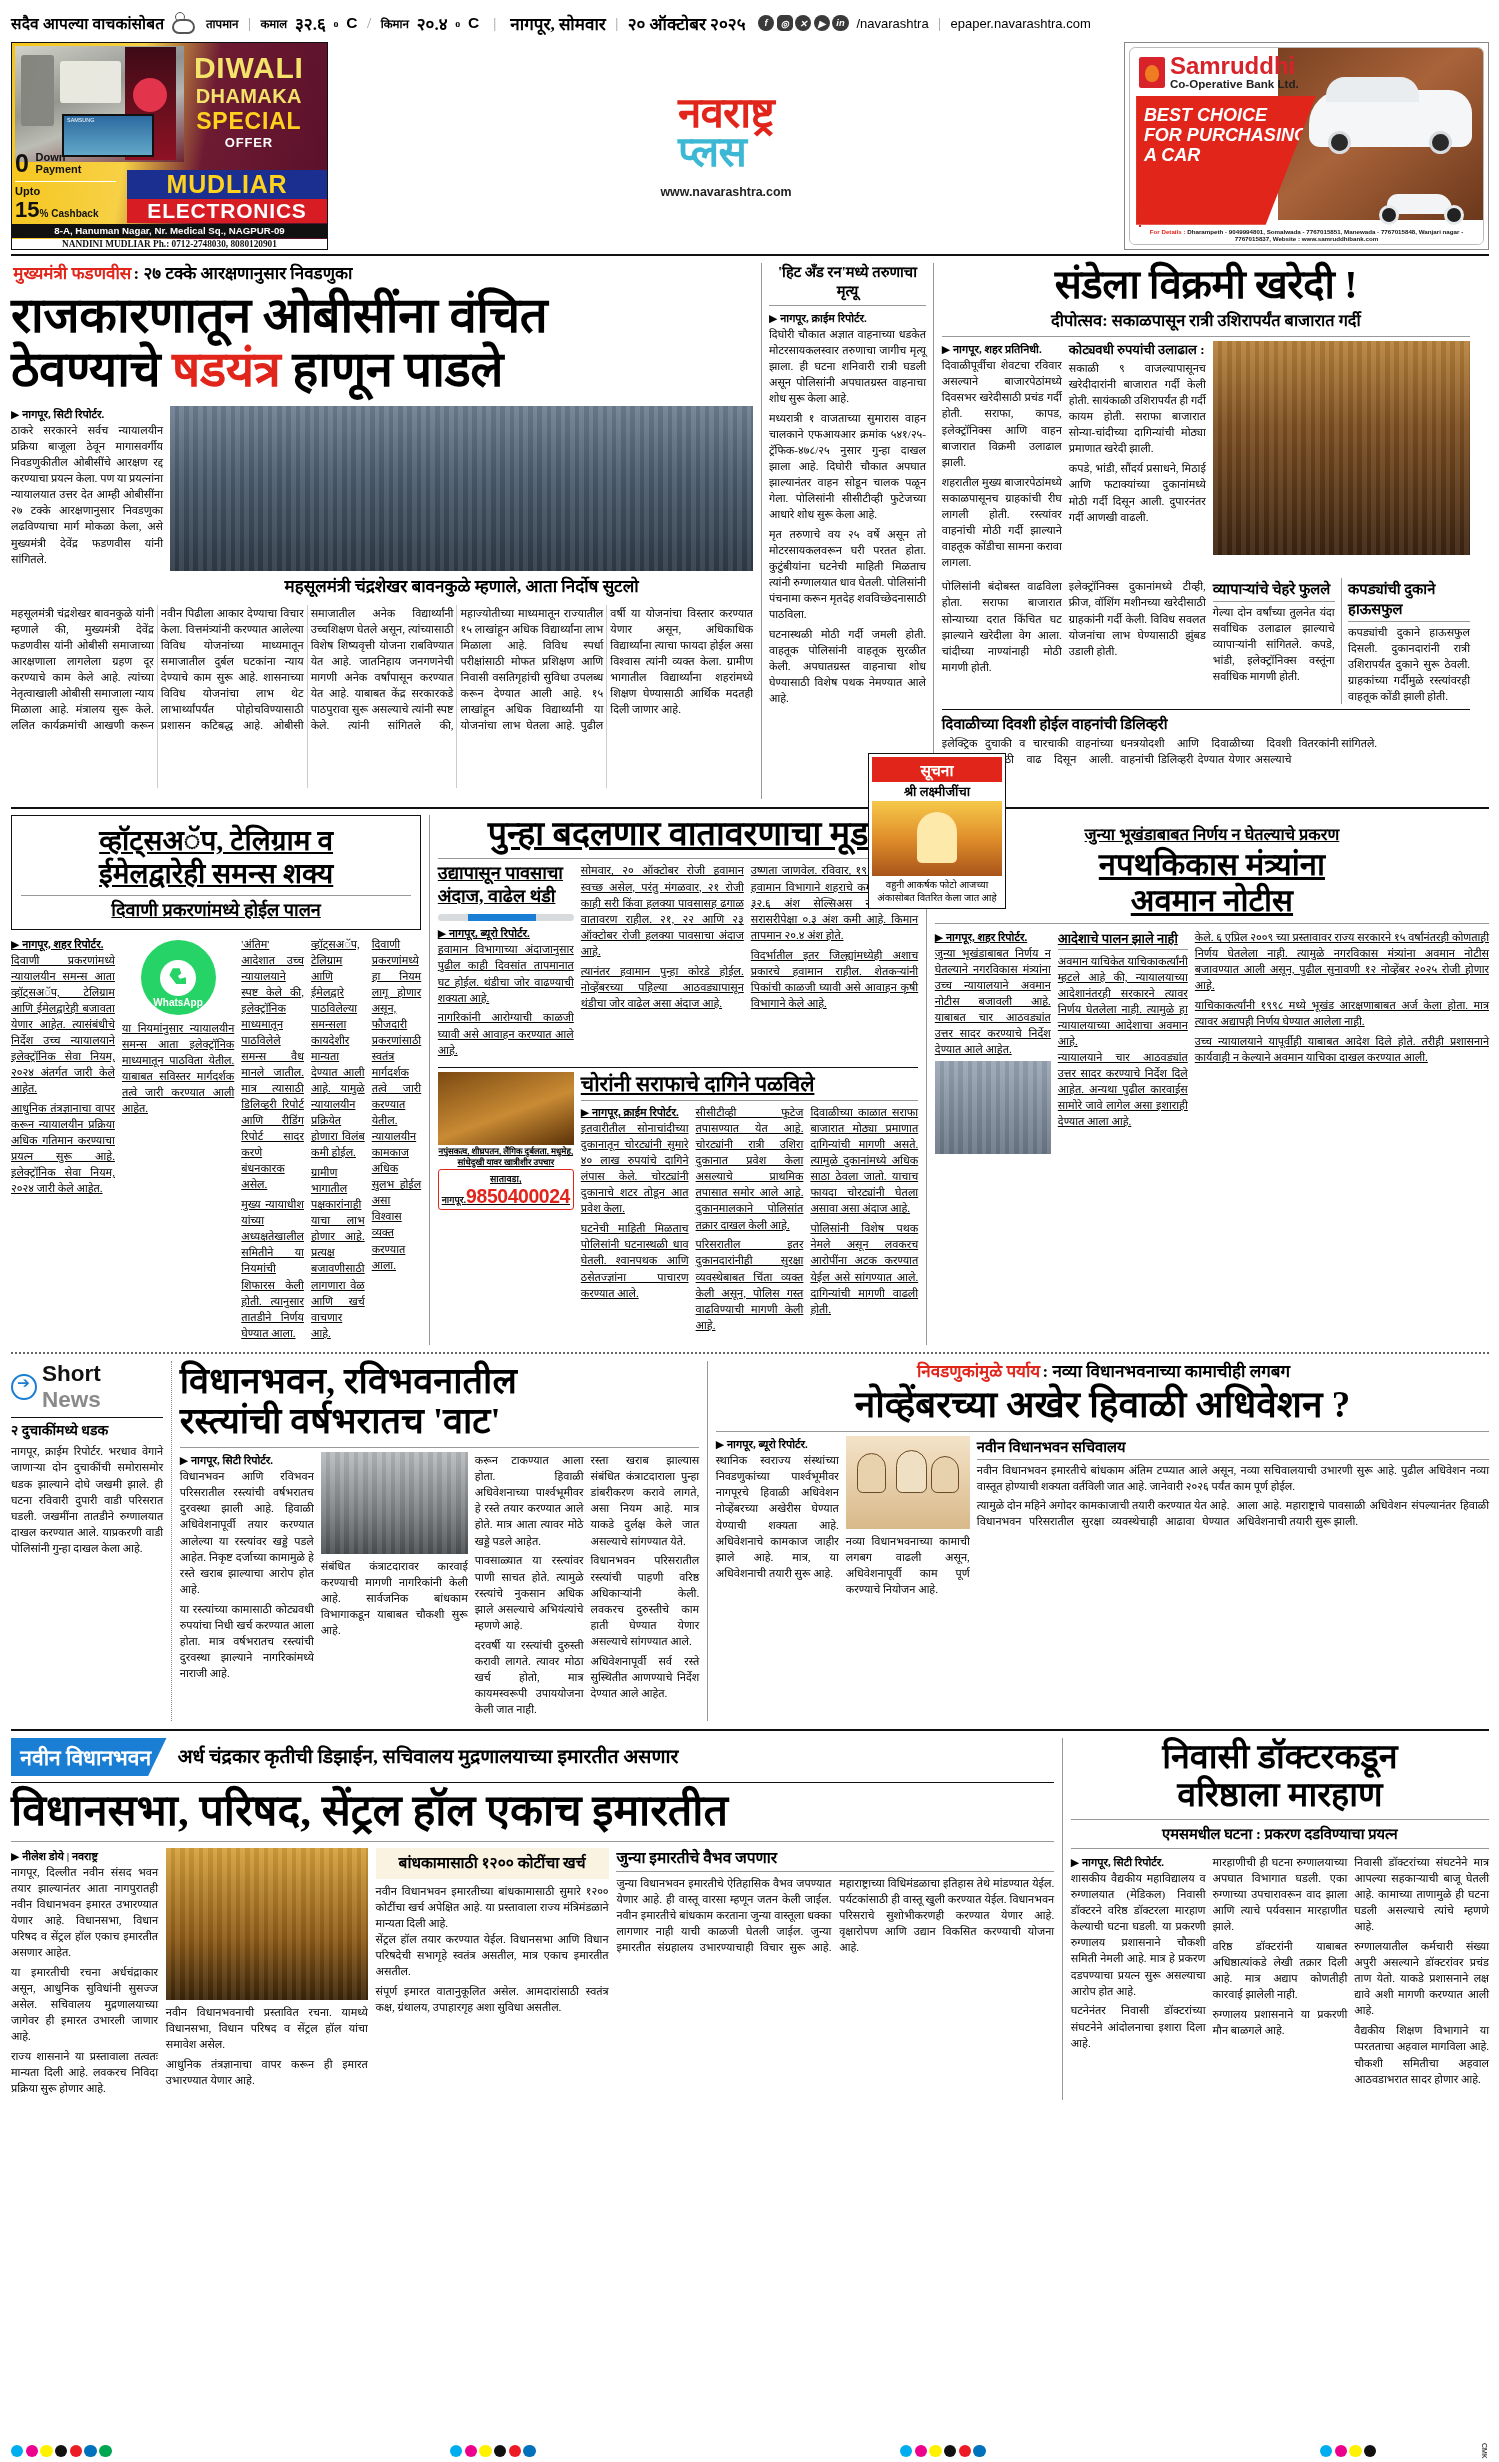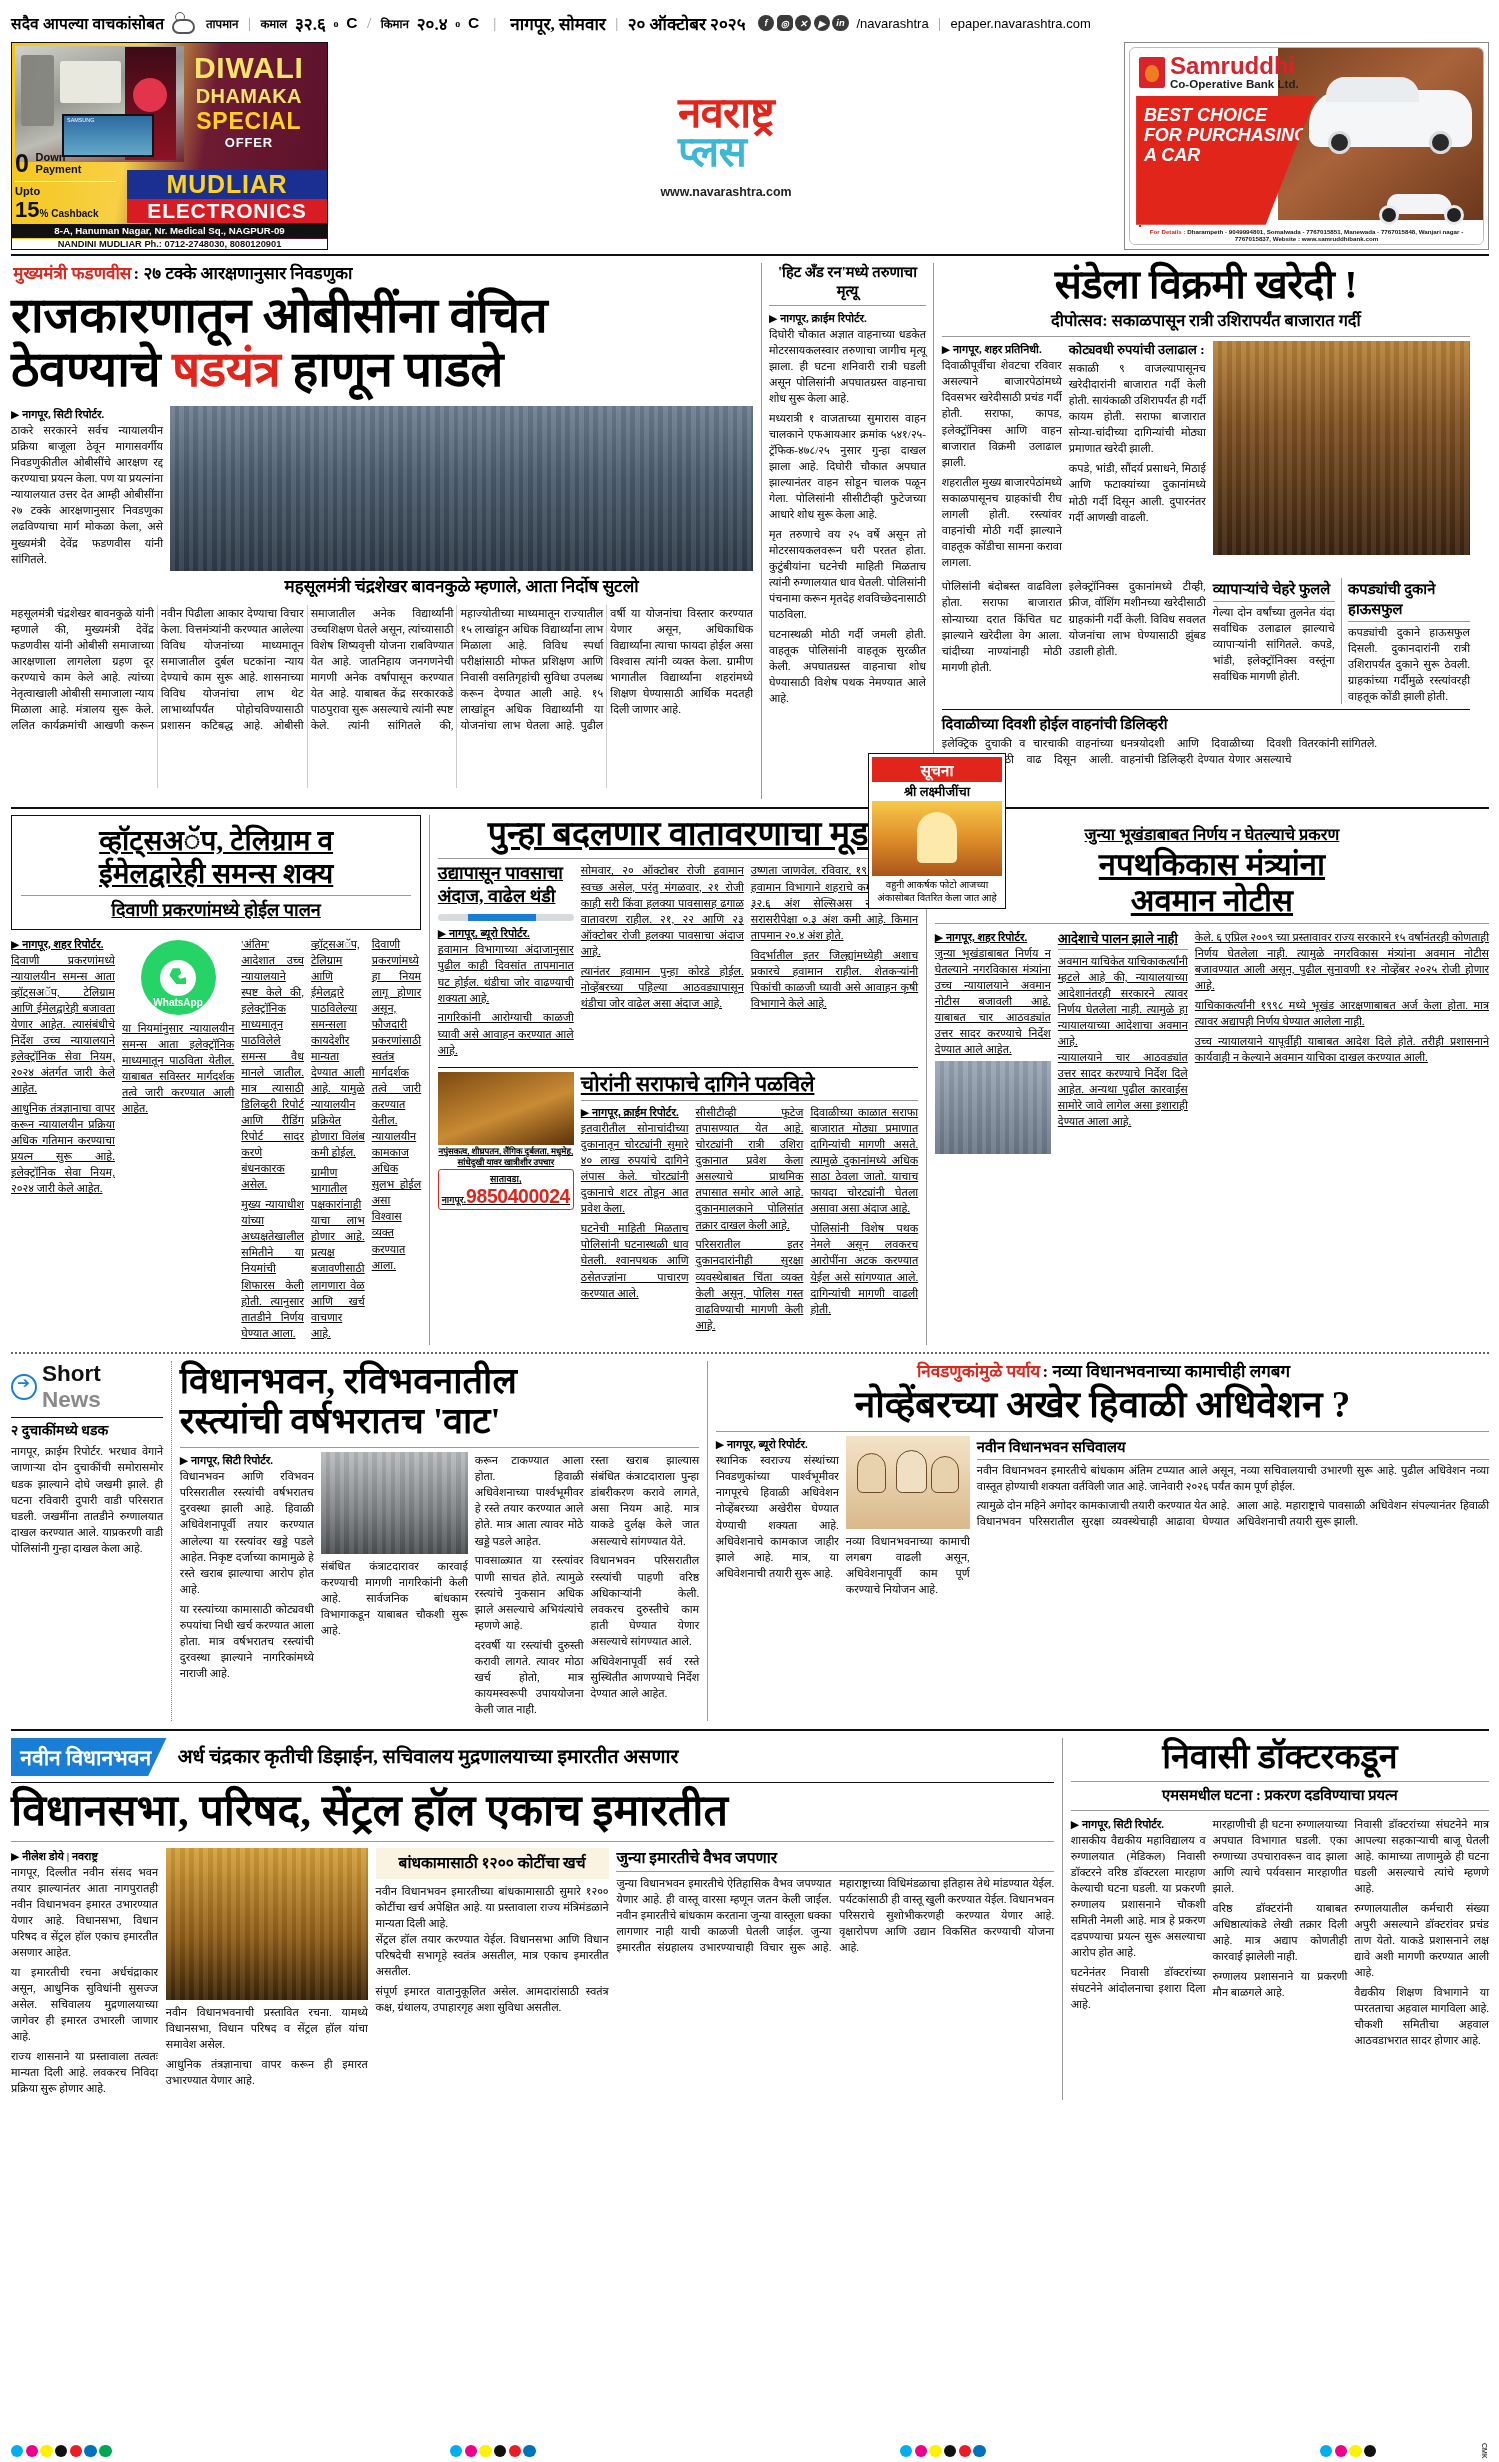--- a/index.html
+++ b/index.html
@@ -60,21 +60,21 @@
   .mud-offer{position:absolute;left:3.1px;bottom:26px;width:101px;color:#111;font-family:"Liberation Sans",sans-serif;}
   .mud-offer .zero{font-size:25px;font-weight:800;display:inline-block;vertical-align:middle;}
   .mud-offer .dp{font-size:11px;font-weight:800;display:inline-block;line-height:1.05;vertical-align:middle;margin-left:3.1px;}
   .mud-offer .upto{font-size:11px;font-weight:800;margin-top:3.1px;border-top:1.6px solid #fff;padding-top:2.3px;}
   .mud-offer .cb{font-size:10px;font-weight:800;}
   .mud-offer .cb b{font-size:22px;}
   .mud-brand{position:absolute;right:0;bottom:26px;width:200px;}
   .mud-brand .b1{background:#1a2f8f;color:#ffd21e;font-size:25px;font-weight:800;text-align:center;font-family:"Liberation Sans",sans-serif;letter-spacing:0.8px;}
   .mud-brand .b2{background:#d81c24;color:#fff;font-size:21px;font-weight:800;text-align:center;font-family:"Liberation Sans",sans-serif;letter-spacing:0.8px;}
   .mud-addr{position:absolute;left:0;right:0;bottom:11px;background:#111;color:#fff;font-size:9.7px;font-weight:700;text-align:center;font-family:"Liberation Sans",sans-serif;padding:1.6px 0;}
-  .mud-addr2{position:absolute;left:0;right:0;bottom:0;background:#fff;color:#111;font-size:9.3px;font-weight:700;text-align:center;font-family:Liberation Sans, sans-serif;}
+  .mud-addr2{position:absolute;left:0;right:0;bottom:0;background:#fff;color:#111;font-size:9.3px;font-weight:700;text-align:center;font-family:Liberation Serif, serif;}
 
   
   .sam-card{position:absolute;inset:3.9px;border:0.8px solid #bbb;border-radius:6.2px;overflow:hidden;background:#fff;}
   .sam-photo{position:absolute;right:0;top:0;width:58%;height:88%;background:linear-gradient(140deg,#6e3a1e,#a2secondary,#7d4526 60%,#54290f);}
   .sam-photo{background:linear-gradient(140deg,#7a4222,#a9633a 45%,#6b381b);}
   .sam-car{position:absolute;right:11px;top:42px;width:163px;height:57px;background:#f4f6f7;border-radius:34px 23px 11px 11px;}
   .sam-car:after{content:"";position:absolute;left:17px;top:-12.4px;width:93px;height:25px;background:#e9edef;border-radius:18.6px 18.6px 0 0;}
   .sam-car .w1,.sam-car .w2{position:absolute;bottom:-7.8px;width:23px;height:23px;border-radius:50%;background:#2a2a2a;border:3.9px solid #d8dcde;}
   .sam-car .w1{left:18.6px;} .sam-car .w2{right:20px;}
   .sam-scoot{position:absolute;right:14px;bottom:18.6px;width:93px;height:50px;}
@@ -634,20 +634,21 @@
           <div class="body-col" style="column-count:2; column-gap:7.8px;">
             <span>जुन्या विधानभवन इमारतीचे ऐतिहासिक वैभव जपण्यात येणार आहे. ही वास्तू वारसा म्हणून जतन केली जाईल. नवीन इमारतीचे बांधकाम करताना जुन्या वास्तूला धक्का लागणार नाही याची काळजी घेतली जाईल.</span>
             <span> जुन्या इमारतीत संग्रहालय उभारण्याचाही विचार सुरू आहे. महाराष्ट्राच्या विधिमंडळाचा इतिहास तेथे मांडण्यात येईल. पर्यटकांसाठी ही वास्तू खुली करण्यात येईल. विधानभवन परिसराचे सुशोभीकरणही करण्यात येणार आहे. वृक्षारोपण आणि उद्यान विकसित करण्याची योजना आहे.</span>
           </div>
         </div>
       </div>
     </div>
 
     <div style="flex:1; padding-left:7.8px;">
       <div class="h2" style="text-align:center; font-size:34px;">निवासी डॉक्टरकडून</div>
+      <div class="h2" style="text-align:center; font-size:34px;">वरिष्ठाला मारहाण</div>
       <div class="thin" style="margin:4.7px 0;"></div>
       <div class="subhead2" style="text-align:center; font-size:14.7px;">एमसमधील घटना : प्रकरण दडविण्याचा प्रयत्न</div>
       <div class="thin" style="margin:4.7px 0;"></div>
       <div style="display:flex; gap:7px;">
         <div style="flex:1;" class="body-col">
           <div class="byline">▶ नागपूर, सिटी रिपोर्टर.</div>
           <p>शासकीय वैद्यकीय महाविद्यालय व रुग्णालयात (मेडिकल) निवासी डॉक्टरने वरिष्ठ डॉक्टरला मारहाण केल्याची घटना घडली. या प्रकरणी रुग्णालय प्रशासनाने चौकशी समिती नेमली आहे. मात्र हे प्रकरण दडपण्याचा प्रयत्न सुरू असल्याचा आरोप होत आहे.</p>
           <p>घटनेनंतर निवासी डॉक्टरांच्या संघटनेने आंदोलनाचा इशारा दिला आहे.</p>
         </div>
         <div style="flex:1;" class="body-col">

